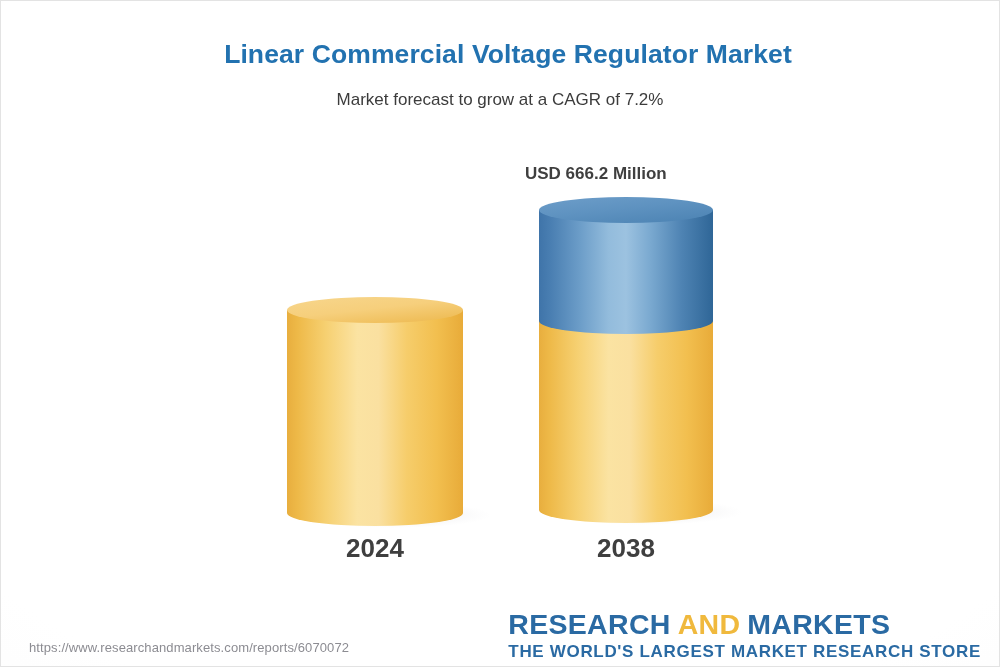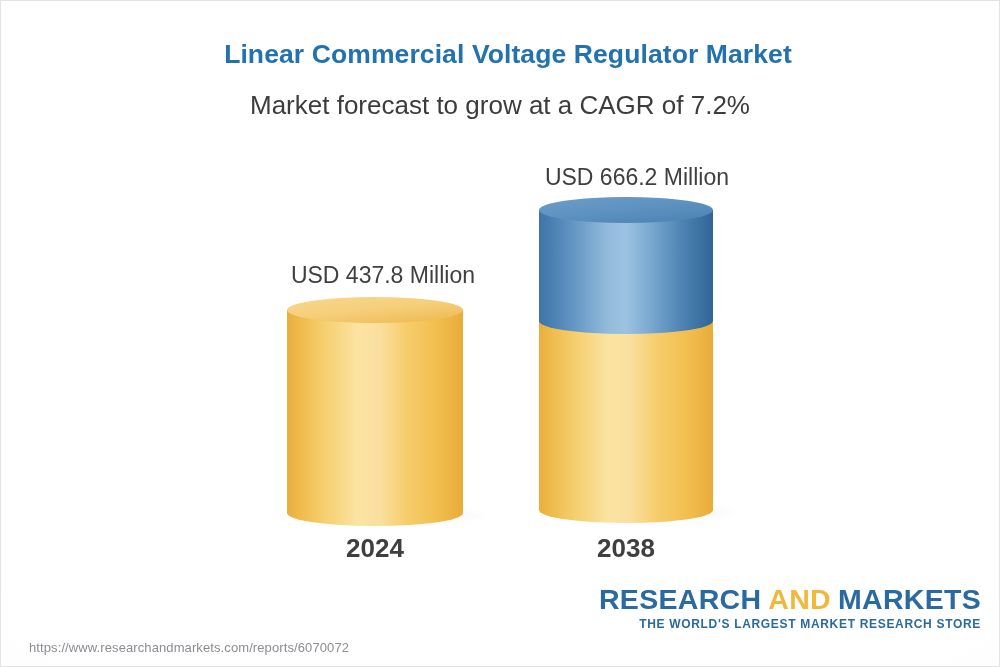--- a/index.html
+++ b/index.html
@@ -34,42 +34,42 @@
     font-size: 26.5px;
     font-weight: bold;
     color: #2272b0;
     letter-spacing: 0.1px;
   }
   .subtitle {
     position: absolute;
     left: 0; right: 0;
     top: 89px;
     text-align: center;
-    font-size: 26px;
+    font-size: 17px;
     font-weight: normal;
     color: #3c3c3c;
   }
 
   
   .plot {
     position: absolute;
     left: 0;
     top: 0;
     width: 1000px;
     height: 600px;
   }
 
   
   .value-label {
     position: absolute;
-    font-size: 23px;
-    font-weight: normal;
+    font-size: 17px;
+    font-weight: bold;
     color: #3f3f3f;
     white-space: nowrap;
-    text-align: right;
+    text-align: left;
   }
   #label-2024 { left: 274px; top: 261px; width: 200px; }
   #label-2030 { left: 524px; top: 163px; width: 204px; }
 
   
   .cat-label {
     position: absolute;
     font-size: 26px;
     font-weight: bold;
     color: #3f3f3f;
@@ -90,35 +90,35 @@
     position: absolute;
     left: 28px;
     bottom: 11px;
     font-size: 13px;
     color: #8c8c92;
     letter-spacing: 0.1px;
   }
   .logo {
     position: absolute;
     right: 18px;
-    bottom: 36px;
-    text-align: right;
+    bottom: 6px;
+    text-align: left;
     line-height: 1;
   }
   .logo-main {
     font-size: 28.5px;
     font-weight: bold;
     letter-spacing: 0.3px;
     color: #2a6aa3;
     white-space: nowrap;
   }
   .logo-main .gold { color: #f0b93d; }
   .logo-tag {
     margin-top: 5px;
-    font-size: 12px;
+    font-size: 17px;
     font-weight: bold;
     letter-spacing: 0.68px;
     color: #2a6aa3;
     white-space: nowrap;
   }
 </style>
 </head>
 <body>
 
 <div class="figure">
@@ -199,21 +199,20 @@
         <ellipse cx="118" cy="318" rx="95" ry="13" fill="url(#shadow30)"></ellipse>
 
         <path d="M10,127 L10,316 A87,13 0 0 0 184,316 L184,127 Z" fill="url(#goldBody30)"></path>
 
         <path d="M10,16 L10,127 A87,13 0 0 0 184,127 L184,16 Z" fill="url(#blueBody30)"></path>
 
         <ellipse cx="97" cy="16" rx="87" ry="13" fill="url(#blueTop30)"></ellipse>
       </svg>
     </div>
 
-    <div class="value-label" id="label-2024">USD 437.8 Million</div>
     <div class="value-label" id="label-2030">USD 666.2 Million</div>
 
     <div class="cat-label" id="cat-2024">2024</div>
     <div class="cat-label" id="cat-2030">2038</div>
   </div>
 
   <div class="footer-url">https://www.researchandmarkets.com/reports/6070072</div>
 
   <div class="logo">
     <div class="logo-main"><span>RESEARCH</span><span class="gold" style="margin:0 7px;">AND</span><span>MARKETS</span></div>

